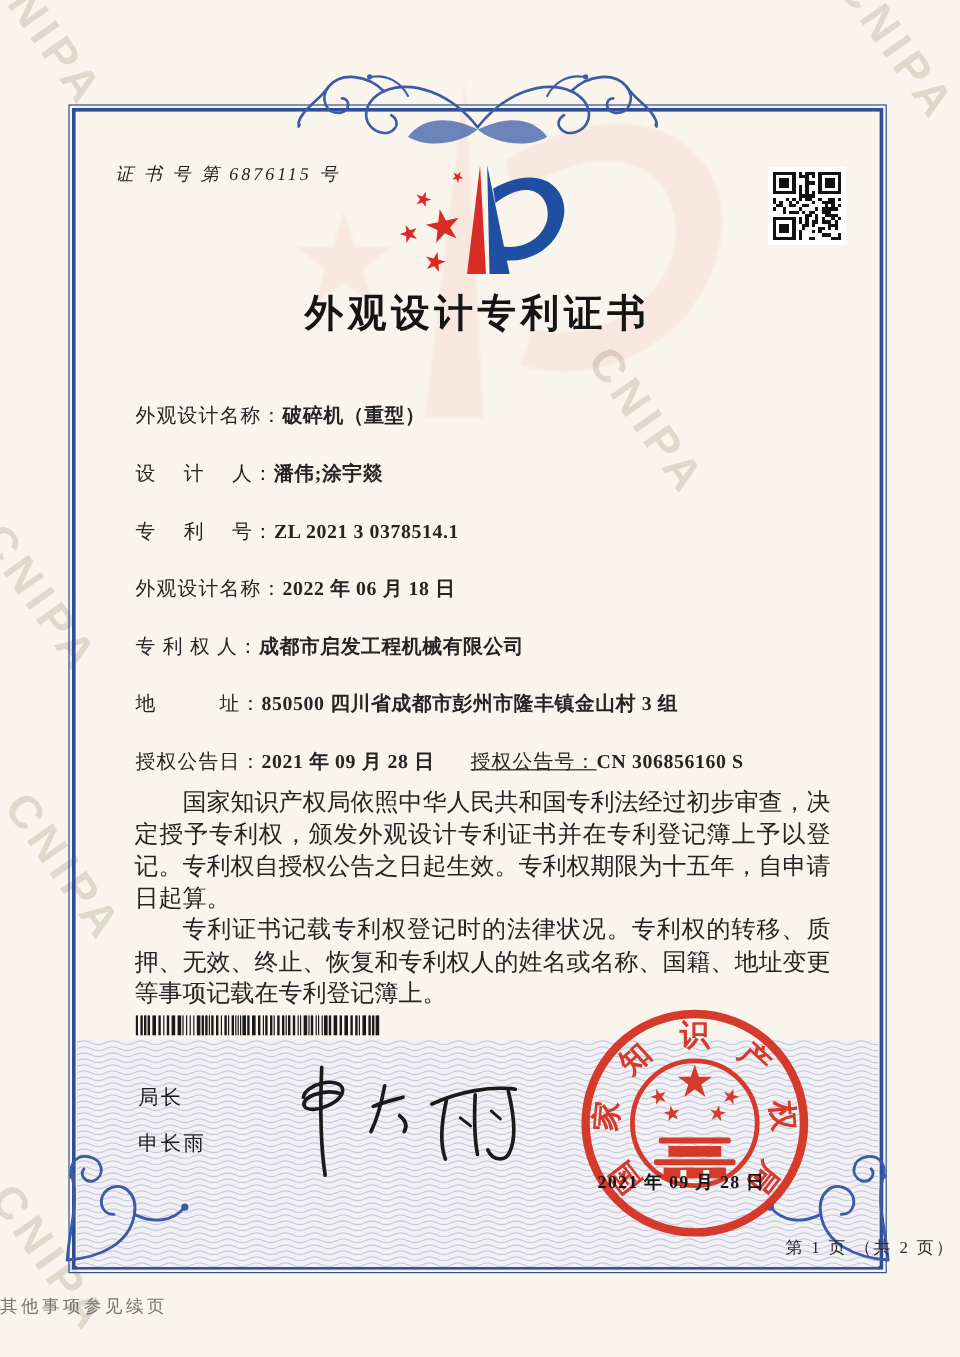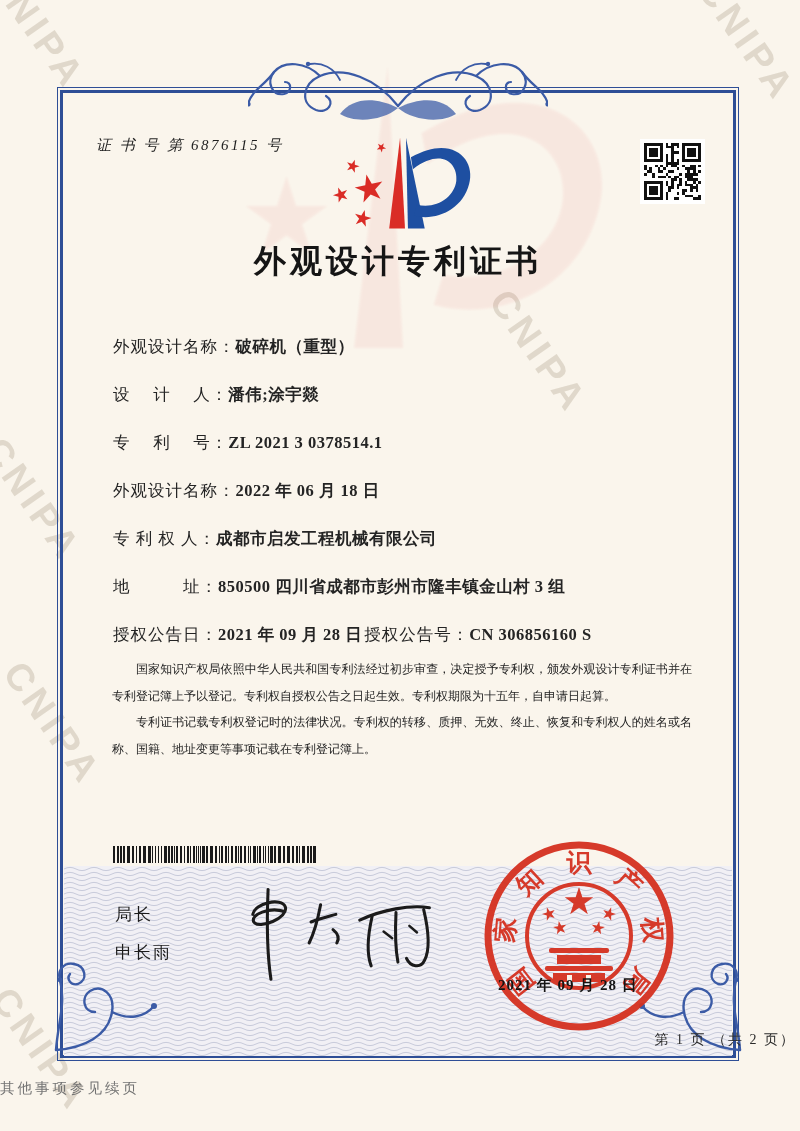--- a/index.html
+++ b/index.html
@@ -46,25 +46,25 @@
 
   .title {
     position:absolute; left:0; top:240px; width:796px;
     text-align:center; font-size:32px; font-weight:bold;
     letter-spacing:4px; color:#151515; z-index:5;
   }
 
   .field-row { position:absolute; left:113px; font-size:16.5px; color:#242424; white-space:nowrap; z-index:5; }
   .flabel { letter-spacing:1px; }
   .fvalue { letter-spacing:0.5px;font-weight:bold; }
-  .pair2 { margin-left:2px; }
+  .pair2 { margin-left:30px;text-decoration:underline; }
 
   .body-text {
     position:absolute; left:112px; top:656px; width:580px; z-index:5;
-    font-size:12px; line-height:26.5px; text-align:justify; color:#242424;
+    font-size:20px; line-height:26.5px; text-align:justify; color:#242424;
   }
   .body-text p { text-indent:2em; }
 
   .barcode { position:absolute; left:113px; top:846px; width:205px; height:17px; z-index:5; }
 
   .band { position:absolute; left:64px; top:866px; width:668px; height:190px; z-index:3; }
 
   .director { position:absolute; left:115px; z-index:6; font-family:"Liberation Sans","DejaVu Sans",sans-serif; font-size:17px; color:#1c1c1c; letter-spacing:2px; }
   .sig { position:absolute; left:228px; top:880px; width:210px; height:105px; z-index:6; }
 

